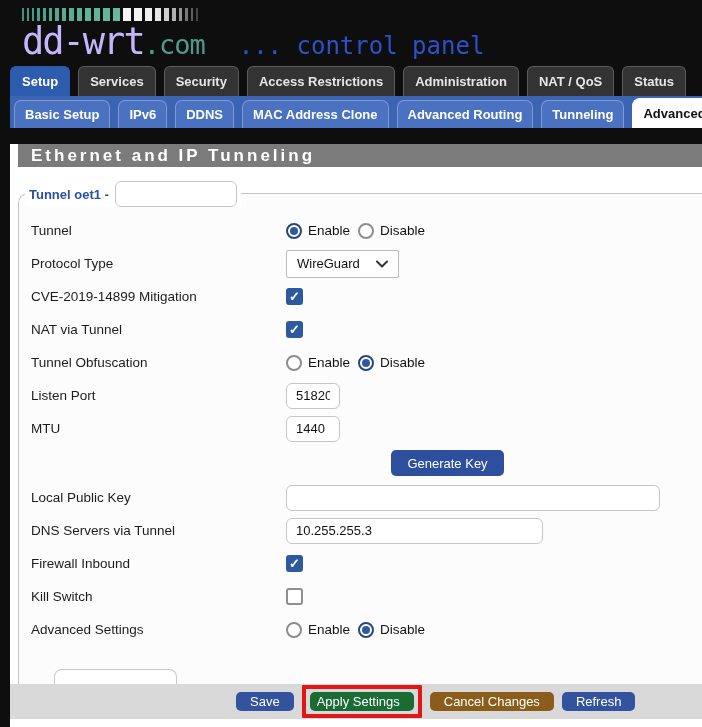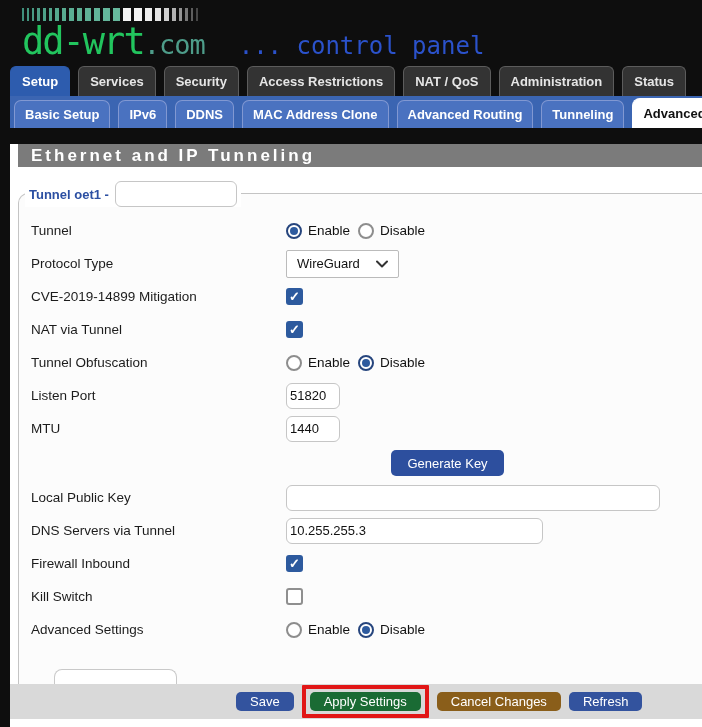--- a/index.html
+++ b/index.html
@@ -5,21 +5,21 @@
   * { box-sizing: border-box; margin: 0; padding: 0; }
   html,body { width:702px; height:727px; overflow:hidden; }
   body { background:#0e0e0e; font-family:"Liberation Sans", sans-serif; position:relative; }
 
   
   .hdr { height:66px; background:#0e0e0e; padding:8px 0 0 22px; }
   .bars { display:flex; align-items:center; gap:3px; height:13px; }
   .bars span { height:13px; display:inline-block; }
   .logo-line { display:flex; align-items:baseline; margin-top:2px;
                font-family:"DejaVu Sans Mono", monospace; white-space:nowrap; }
-  .logo-main { font-size:37px; color:#22c55e; letter-spacing:-2px; line-height:38px; }
+  .logo-main { font-size:37px; color:#c4b5fd; letter-spacing:-2px; line-height:38px; }
   .logo-suffix { font-size:27px; color:#4e9d8a; letter-spacing:-1px; }
   .tagline { font-size:24px; color:#2b52cb; margin-left:34px; letter-spacing:0px; }
 
   
   .nav { height:30px; display:flex; gap:8px; padding-left:10px; background:#0e0e0e; }
   .tab { height:30px; padding:8px 11px; display:flex; align-items:center;
          background:#333333; border:1px solid #5c5c5c; border-bottom:none;
          border-radius:6px 6px 0 0; color:#e6e6e6; font-size:13px; font-weight:bold;
          cursor:pointer; }
   .tab.on { background:#2d5cae; border-color:#2d5cae; color:#ffffff; }
@@ -61,21 +61,21 @@
   .radio.on::after { content:""; width:8px; height:8px; border-radius:50%; background:#2d5a9e; }
 
   
   .checkbox { width:17px; height:17px; border:2px solid #8f8f8f; border-radius:3px;
               background:#ffffff; display:inline-flex; align-items:center; justify-content:center;
               cursor:pointer; }
   .checkbox.on { background:#2d5a9e; border-color:#2d5a9e; }
   .checkbox.on::after { content:"✓"; color:#ffffff; font-size:13px; font-weight:bold; line-height:13px; }
 
   
-  input { height:26px; border:1px solid #c6c6c6; border-radius:6px; padding:0 3px;
+  input { height:26px; border:1px solid #c6c6c6; border-radius:6px; padding:0 9px;
           font-size:13px; color:#111; font-family:"Liberation Sans", sans-serif;
           background:#ffffff; outline:none; }
   input.small { width:54px; }
   input.large { width:257px; }
   input.xlarge { width:374px; }
   .select { width:113px; height:28px; border:1px solid #bbbbbb; border-radius:2px;
             background:#ffffff; display:flex; align-items:center; justify-content:space-between;
             padding:0 10px; font-size:13px; color:#111; cursor:pointer; }
 
   .gen-btn { margin-left:105px; width:113px; height:26px; background:#2d4f9e; color:#fff;
@@ -136,24 +136,24 @@
   <div class="tab">
       <span>Services</span>
     </div>
   <div class="tab">
       <span>Security</span>
     </div>
   <div class="tab">
       <span>Access Restrictions</span>
     </div>
   <div class="tab">
+      <span>Administration</span>
+    </div>
+  <div class="tab">
       <span>NAT / QoS</span>
-    </div>
-  <div class="tab">
-      <span>Administration</span>
     </div>
   <div class="tab">
       <span>Status</span>
     </div>
 </div>
 
 <div class="subbar">
   <div class="stab">
       <span>Basic Setup</span>
     </div>
@@ -305,19 +305,19 @@
         </label>
       </span>
     </div>
 
     <div class="partial-box"></div>
   </div>
 
   <div class="footer">
     <button class="fbtn" style="background: rgb(51, 83, 158);">Save</button>
     <span class="hl">
-      <button class="fbtn" style="background: rgb(26, 107, 52);">Apply Settings</button>
+      <button class="fbtn" style="background: rgb(26, 107, 52); padding-left: 7px;">Apply Settings</button>
     </span>
     <button class="fbtn" style="background: rgb(138, 94, 26);">Cancel Changes</button>
     <button class="fbtn" style="background: rgb(51, 83, 158);">Refresh</button>
   </div>
 
 </div>
 
 </body></html>

